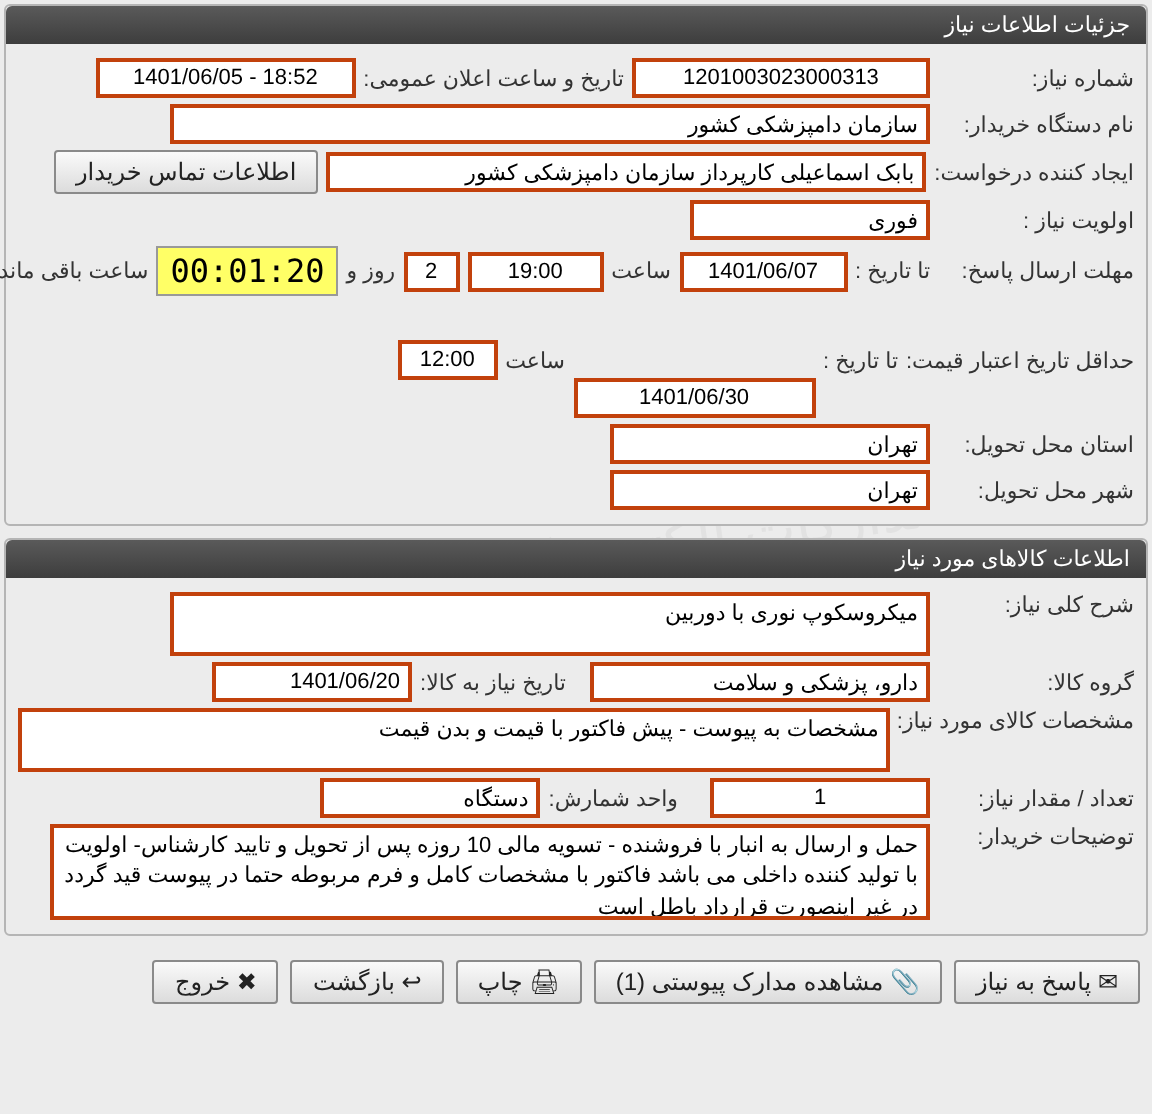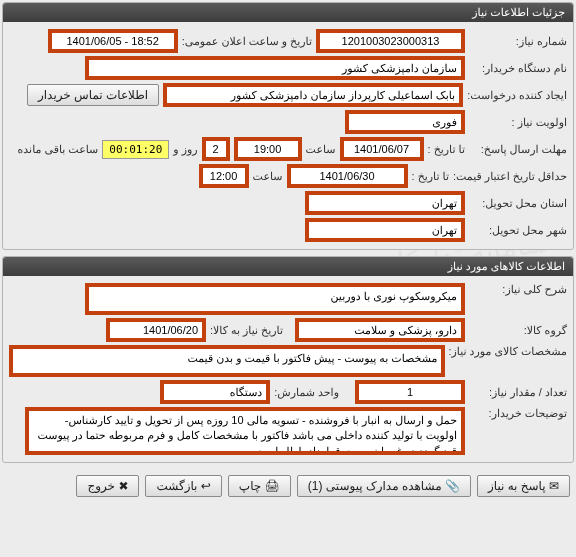--- a/index.html
+++ b/index.html
@@ -56,21 +56,21 @@
     white-space: nowrap;
     font-size: 11px;
     min-width: 98px;
     text-align: right;
   }
   .label-sm { min-width: auto; }
   input[type=text], textarea {
     font-family: Tahoma, Arial, sans-serif;
     font-size: 11px;
     padding: 2px 4px;
-    border: 4px solid #c2410c;
+    border: 2px solid #c2410c;
     background: #fff;
     direction: rtl;
     text-align: right;
   }
   input.center { text-align: center; direction: ltr; }
   textarea { resize: none; line-height: 1.4; }
   .btn {
     background: linear-gradient(#fafafa,#dcdcdc);
     border: 1px solid #8a8a8a;
     border-radius: 2px;
@@ -79,21 +79,21 @@
     font-size: 12px;
     cursor: pointer;
     color: #222;
   }
   .timer {
     background: #ffff66;
     border: 1px solid #999;
     padding: 2px 6px;
     font-family: monospace;
     direction: ltr;
-    font-size: 11px;
+    font-size: 16px;
   }
   .footer {
     display: flex;
     gap: 6px;
     padding: 6px;
     justify-content: flex-start;
     background: #ececec;
     position: relative;
     z-index: 2;
   }
@@ -138,21 +138,21 @@
       <input type="text" class="center" style="width: 68px;" value="19:00">
       <input type="text" class="center" style="width: 28px;" value="2">
       <span class="label label-sm">روز و</span>
       <span class="timer">00:01:20</span>
       <span class="label label-sm">ساعت باقی مانده</span>
     </div>
 
     <div class="row">
       <span class="label">حداقل تاریخ اعتبار قیمت:</span>
       <span class="label label-sm">تا تاریخ :</span>
-      <input type="text" class="center" style="width: 121px;" value="1401/06/30">
+      <input type="text" class="center" style="width: 121px; margin-top: 38px;" value="1401/06/30">
       <span class="label label-sm">ساعت</span>
       <input type="text" class="center" style="width: 50px;" value="12:00">
     </div>
 
     <div class="row">
       <span class="label">استان محل تحویل:</span>
       <input type="text" style="width: 160px;" value="تهران">
     </div>
 
     <div class="row">

